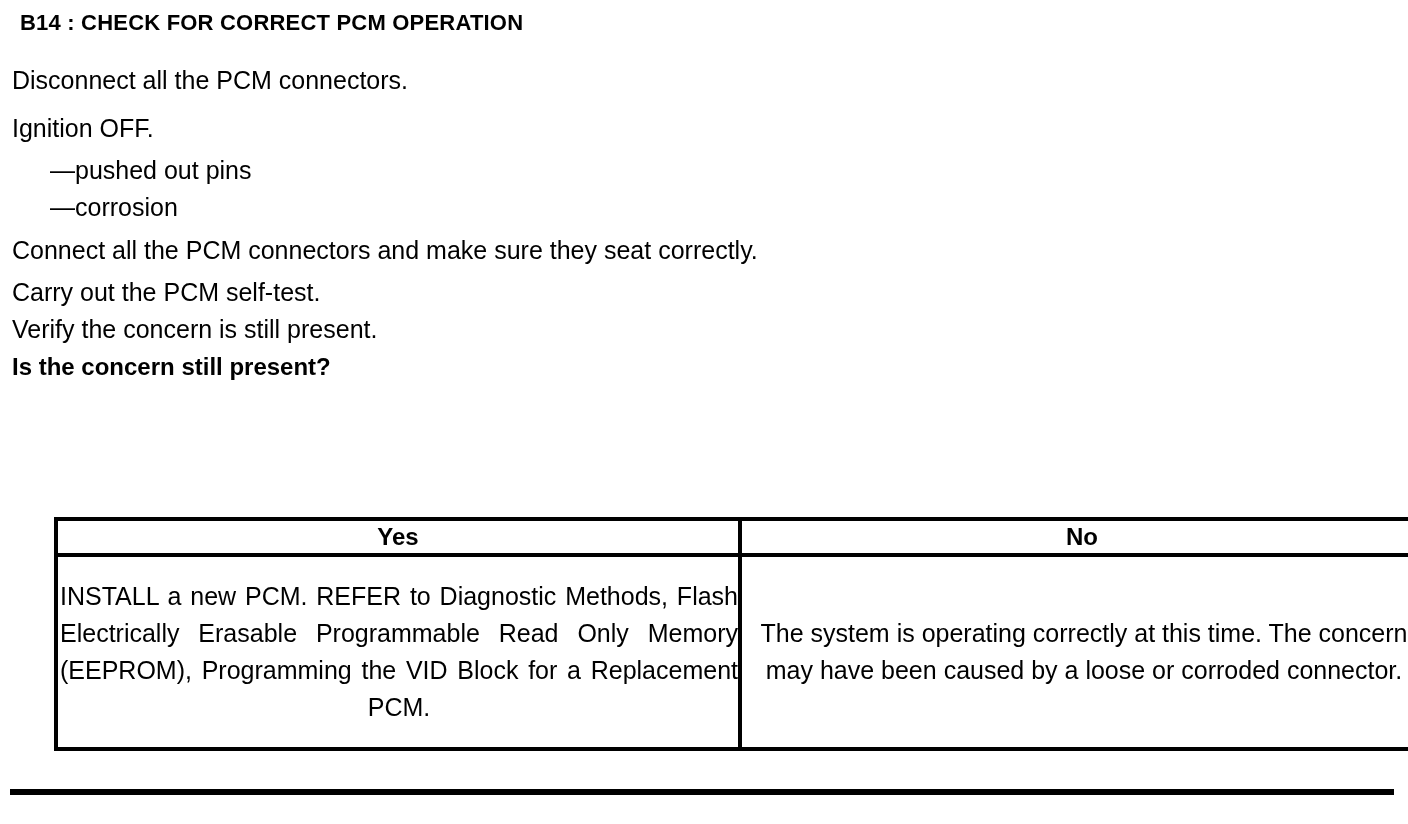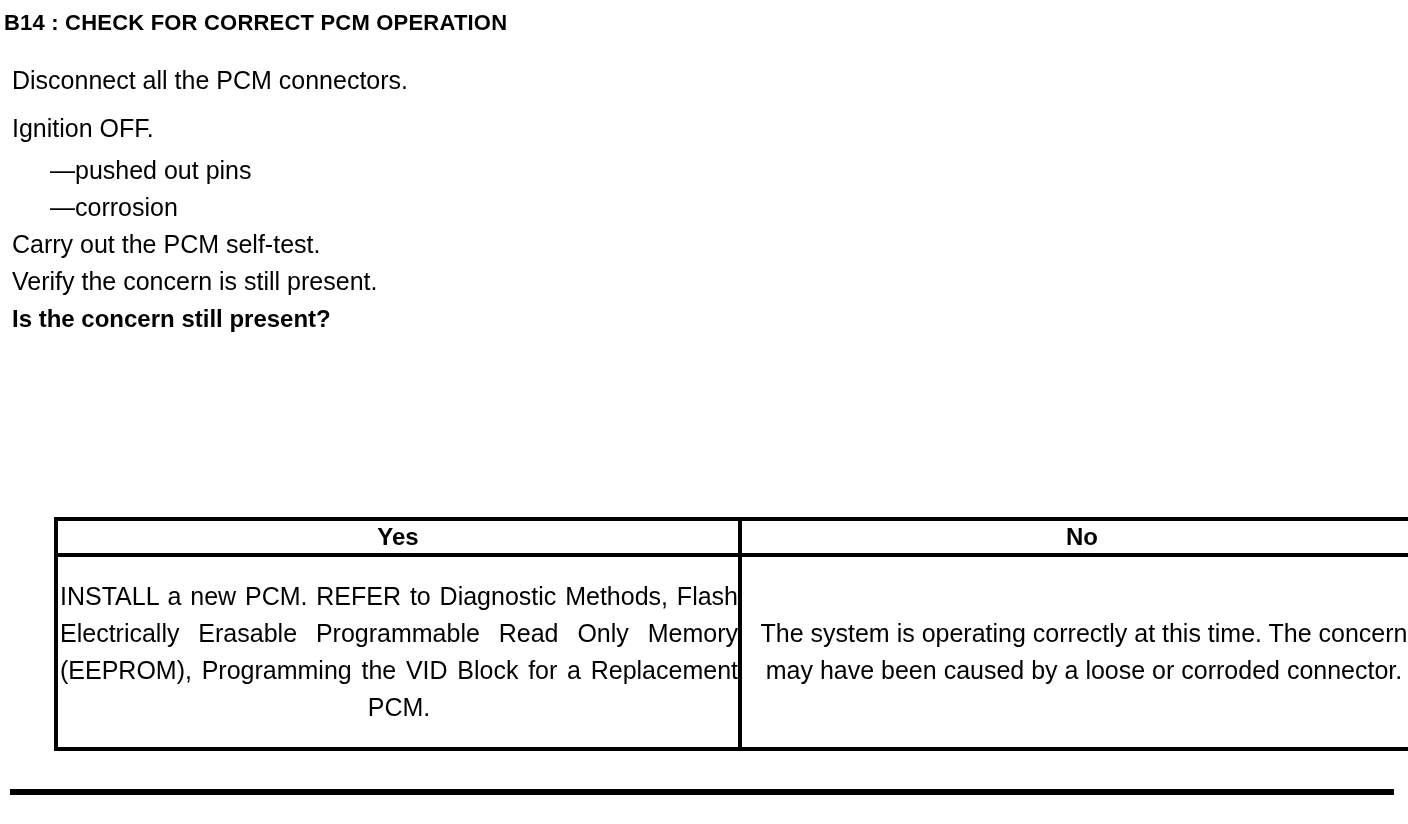--- a/index.html
+++ b/index.html
@@ -19,21 +19,21 @@
   .page {
     position: absolute;
     left: 0; top: 0;
     width: 1408px;
     height: 824px;
   }
 
   
   .step-title {
     position: absolute;
-    left: 4px;
+    left: 20px;
     top: 10px;
     font-size: 22px;
     font-weight: bold;
     letter-spacing: 0.2px;
     white-space: nowrap;
     line-height: 26px;
   }
 
   
   .instructions {
@@ -119,20 +119,21 @@
 
 <div class="page">
 
   <div class="step-title">B14 : CHECK FOR CORRECT PCM OPERATION</div>
 
   <div class="instructions">
     <div class="instr-line">Disconnect all the PCM connectors.</div>
     <div class="instr-line">Ignition OFF.</div>
     <div class="instr-line tight indent">—pushed out pins</div>
     <div class="instr-line tight indent">—corrosion</div>
+    <div class="instr-line">Connect all the PCM connectors and make sure they seat correctly.</div>
     <div class="instr-line tight">Carry out the PCM self-test.</div>
     <div class="instr-line tight">Verify the concern is still present.</div>
     <div class="instr-line tight bold">Is the concern still present?</div>
   </div>
 
   <table class="decision-table">
     <thead>
       <tr>
         <th class="col-yes">Yes</th>
         <th class="col-no">No</th>

